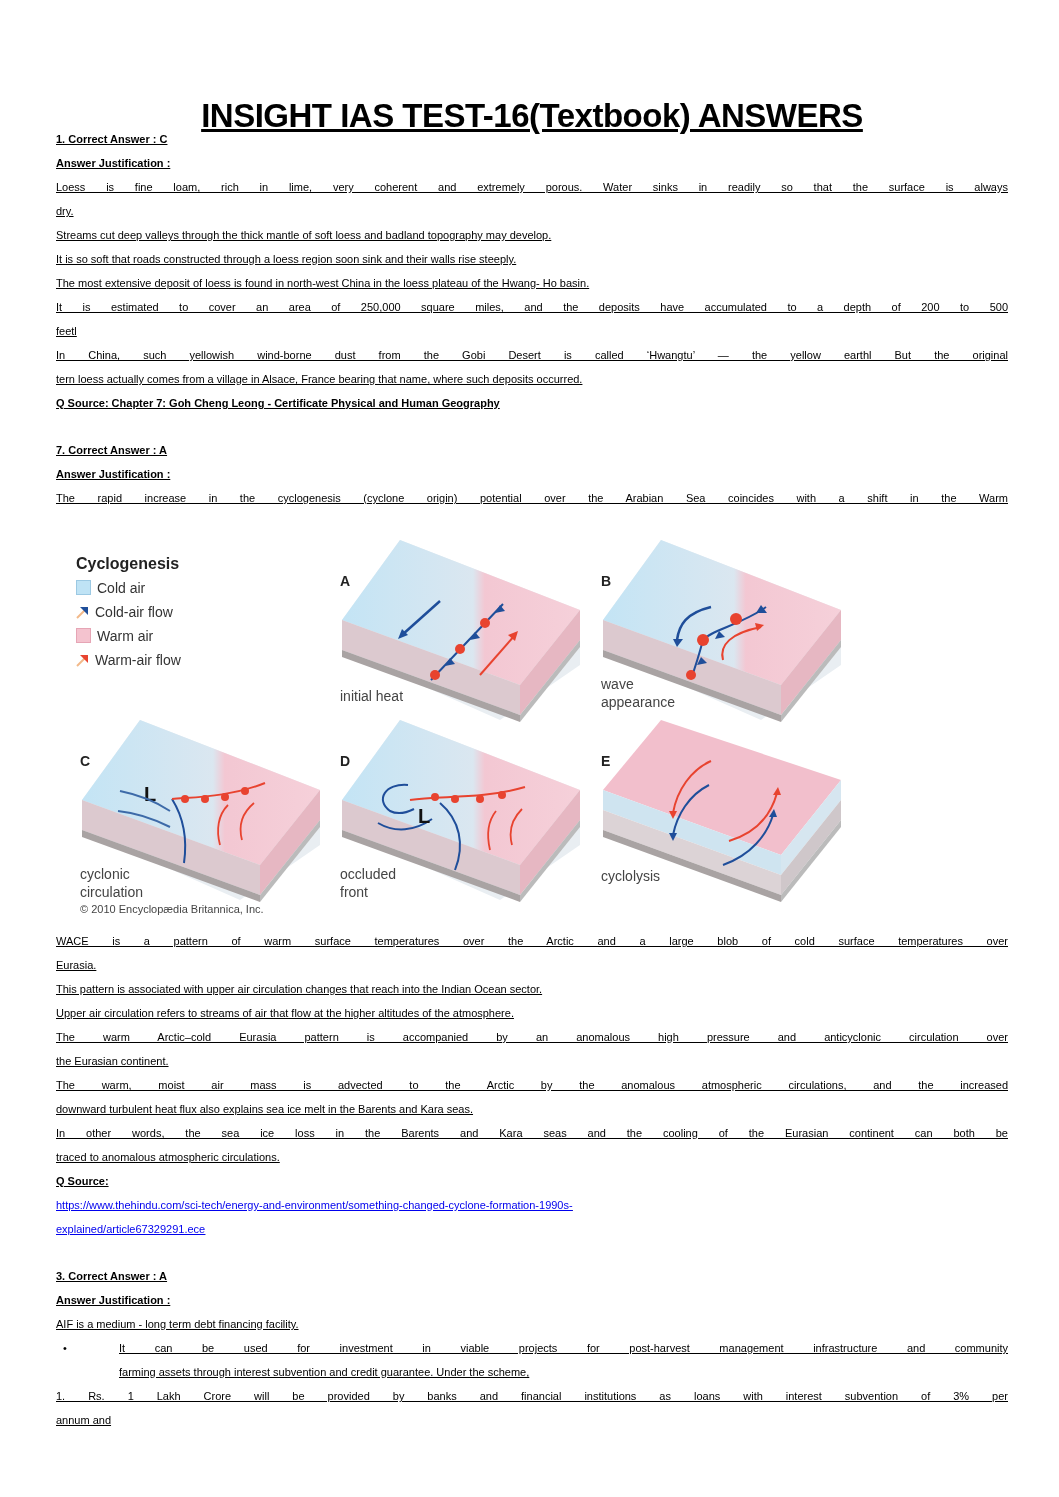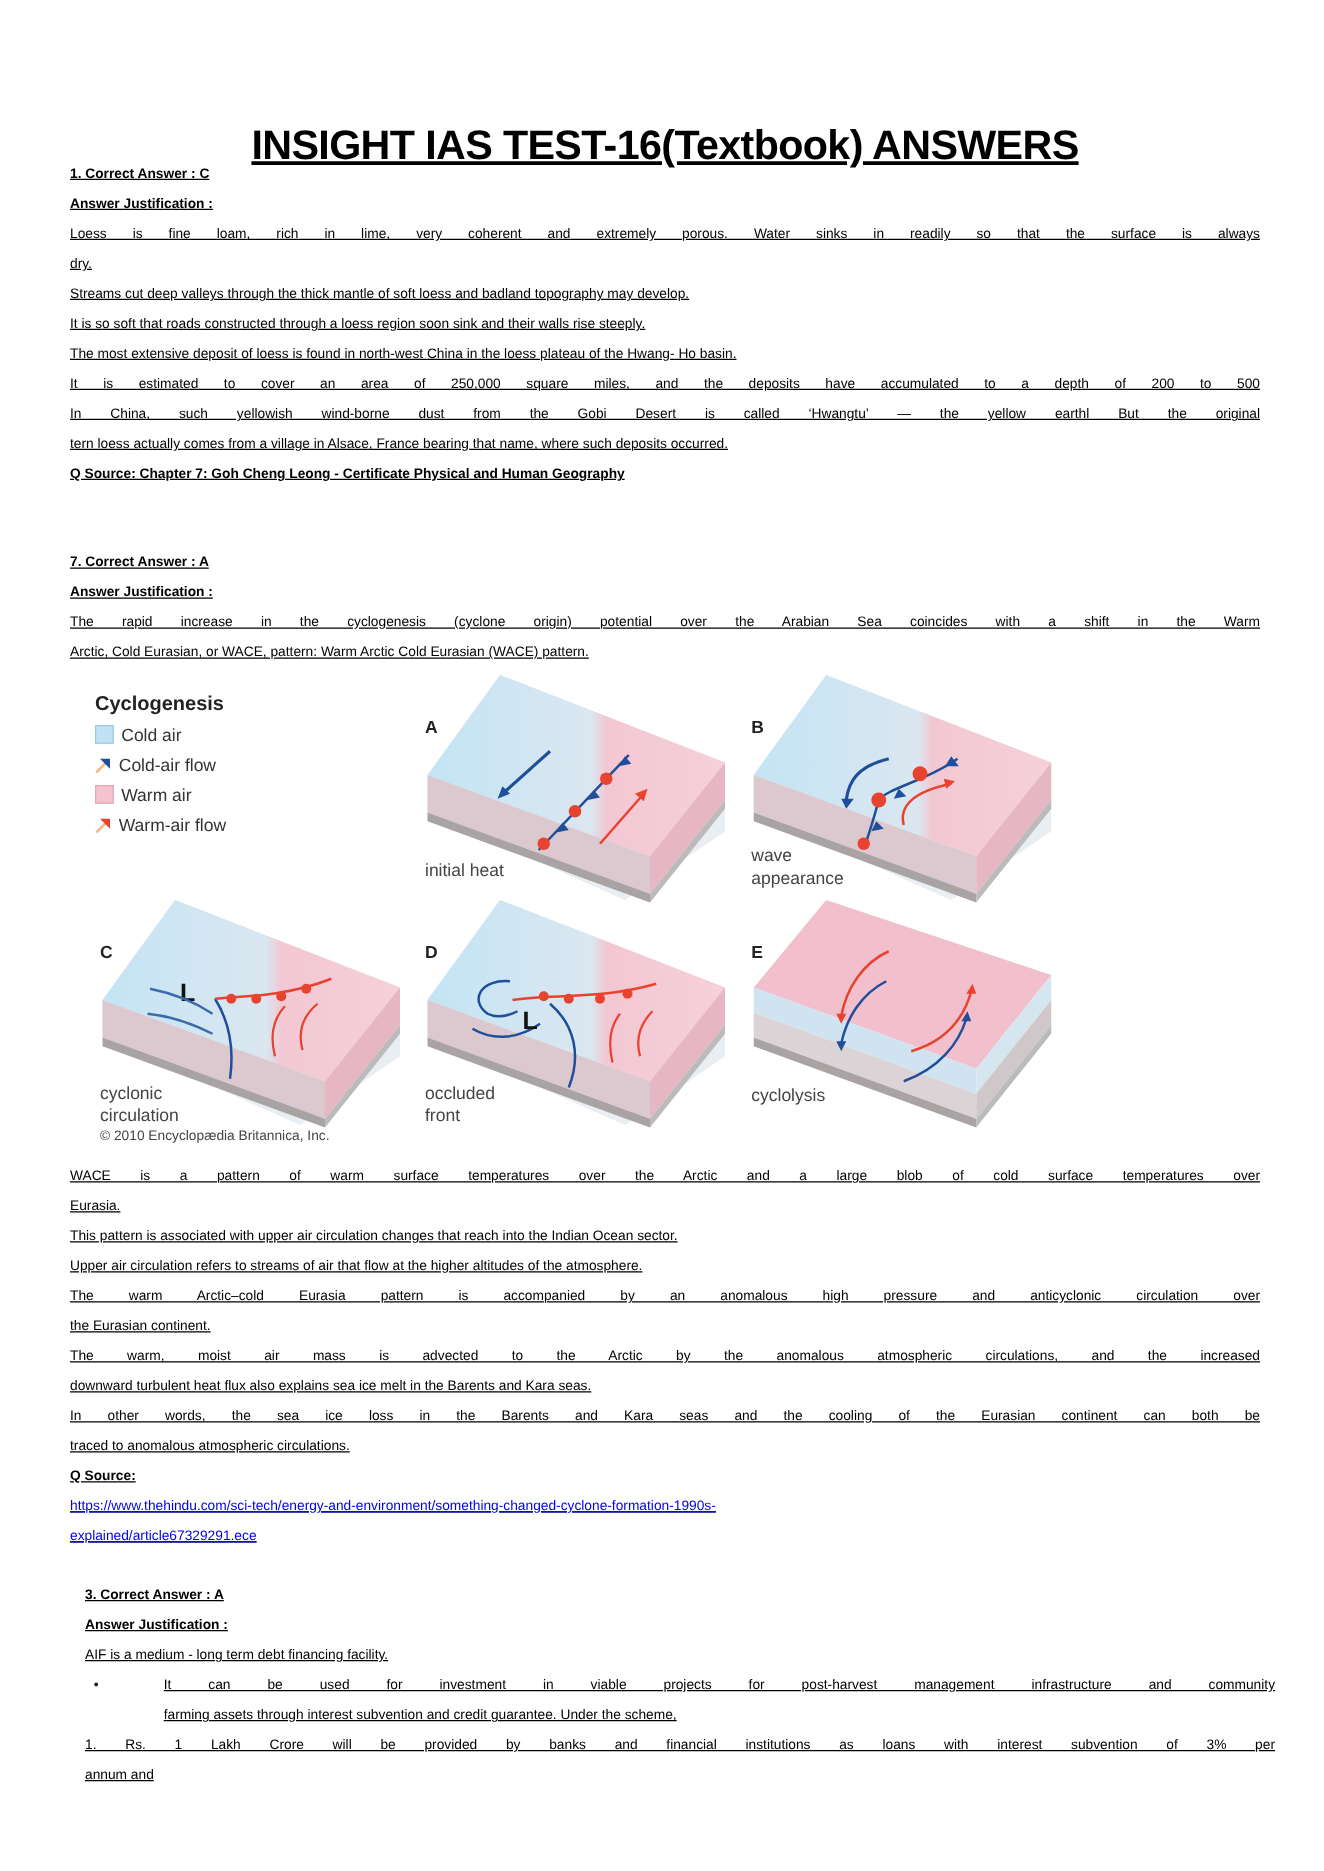--- a/index.html
+++ b/index.html
@@ -34,30 +34,30 @@
 
   <div class="block" style="top:127px;">
     <span class="line bold">1. Correct Answer : C</span>
     <span class="line bold">Answer Justification :</span>
     <span class="line just">Loess is fine loam, rich in lime, very coherent and extremely porous. Water sinks in readily so that the surface is always</span>
     <span class="line">dry.</span>
     <span class="line">Streams cut deep valleys through the thick mantle of soft loess and badland topography may develop.</span>
     <span class="line">It is so soft that roads constructed through a loess region soon sink and their walls rise steeply.</span>
     <span class="line">The most extensive deposit of loess is found in north-west China in the loess plateau of the Hwang- Ho basin.</span>
     <span class="line just">It is estimated to cover an area of 250,000 square miles, and the deposits have accumulated to a depth of 200 to 500</span>
+    <span class="line">feetl</span>
     <span class="line just">In China, such yellowish wind-borne dust from the Gobi Desert is called ‘Hwangtu’ — the yellow earthl But the original</span>
     <span class="line">tern loess actually comes from a village in Alsace, France bearing that name, where such deposits occurred.</span>
     <span class="line bold">Q Source: Chapter 7: Goh Cheng Leong - Certificate Physical and Human Geography</span>
   </div>
 
   <div class="block" style="top:438px;">
     <span class="line bold">7. Correct Answer : A</span>
     <span class="line bold">Answer Justification :</span>
     <span class="line just">The rapid increase in the cyclogenesis (cyclone origin) potential over the Arabian Sea coincides with a shift in the Warm</span>
-    <span class="line">Arctic, Cold Eurasian, or WACE, pattern: Warm Arctic Cold Eurasian (WACE) pattern.</span>
   </div>
 </div>
 
 <div class="figure">
   <div class="legend">
     <div class="legend-title">Cyclogenesis</div>
     <div><span class="sw" style="background:#bfe3f5;border:1px solid #9cc9e3;"></span><span>Cold air</span></div>
     <div><span class="sw"><svg width="13" height="13">
             <line x1="1" y1="12" x2="11" y2="2" stroke="#f2b98a" stroke-width="2"></line>
             <polygon points="4,1 12,1 12,9" fill="#1f4e9a"></polygon>
@@ -208,21 +208,21 @@
     <span class="line">the Eurasian continent.</span>
     <span class="line just">The warm, moist air mass is advected to the Arctic by the anomalous atmospheric circulations, and the increased</span>
     <span class="line">downward turbulent heat flux also explains sea ice melt in the Barents and Kara seas.</span>
     <span class="line just">In other words, the sea ice loss in the Barents and Kara seas and the cooling of the Eurasian continent can both be</span>
     <span class="line">traced to anomalous atmospheric circulations.</span>
     <span class="line bold">Q Source:</span>
     <a class="line link"><span>https://www.thehindu.com/sci-tech/energy-and-environment/something-changed-cyclone-formation-1990s-</span></a>
     <a class="line link"><span>explained/article67329291.ece</span></a>
   </div>
 
-  <div class="block" style="top:1264px;margin-left:12px;">
+  <div class="block" style="top:1264px;">
     <span class="line bold">3. Correct Answer : A</span>
     <span class="line bold">Answer Justification :</span>
     <span class="line">AIF is a medium - long term debt financing facility.</span>
     <div style="position:relative; padding-left:63px;">
       <span style="position:absolute; left:7px; top:0;">•</span>
       <span class="line just">It can be used for investment in viable projects for post-harvest management infrastructure and community</span>
       <span class="line">farming assets through interest subvention and credit guarantee. Under the scheme,</span>
     </div>
     <span class="line just">1. Rs. 1 Lakh Crore will be provided by banks and financial institutions as loans with interest subvention of 3% per</span>
     <span class="line">annum and</span>

